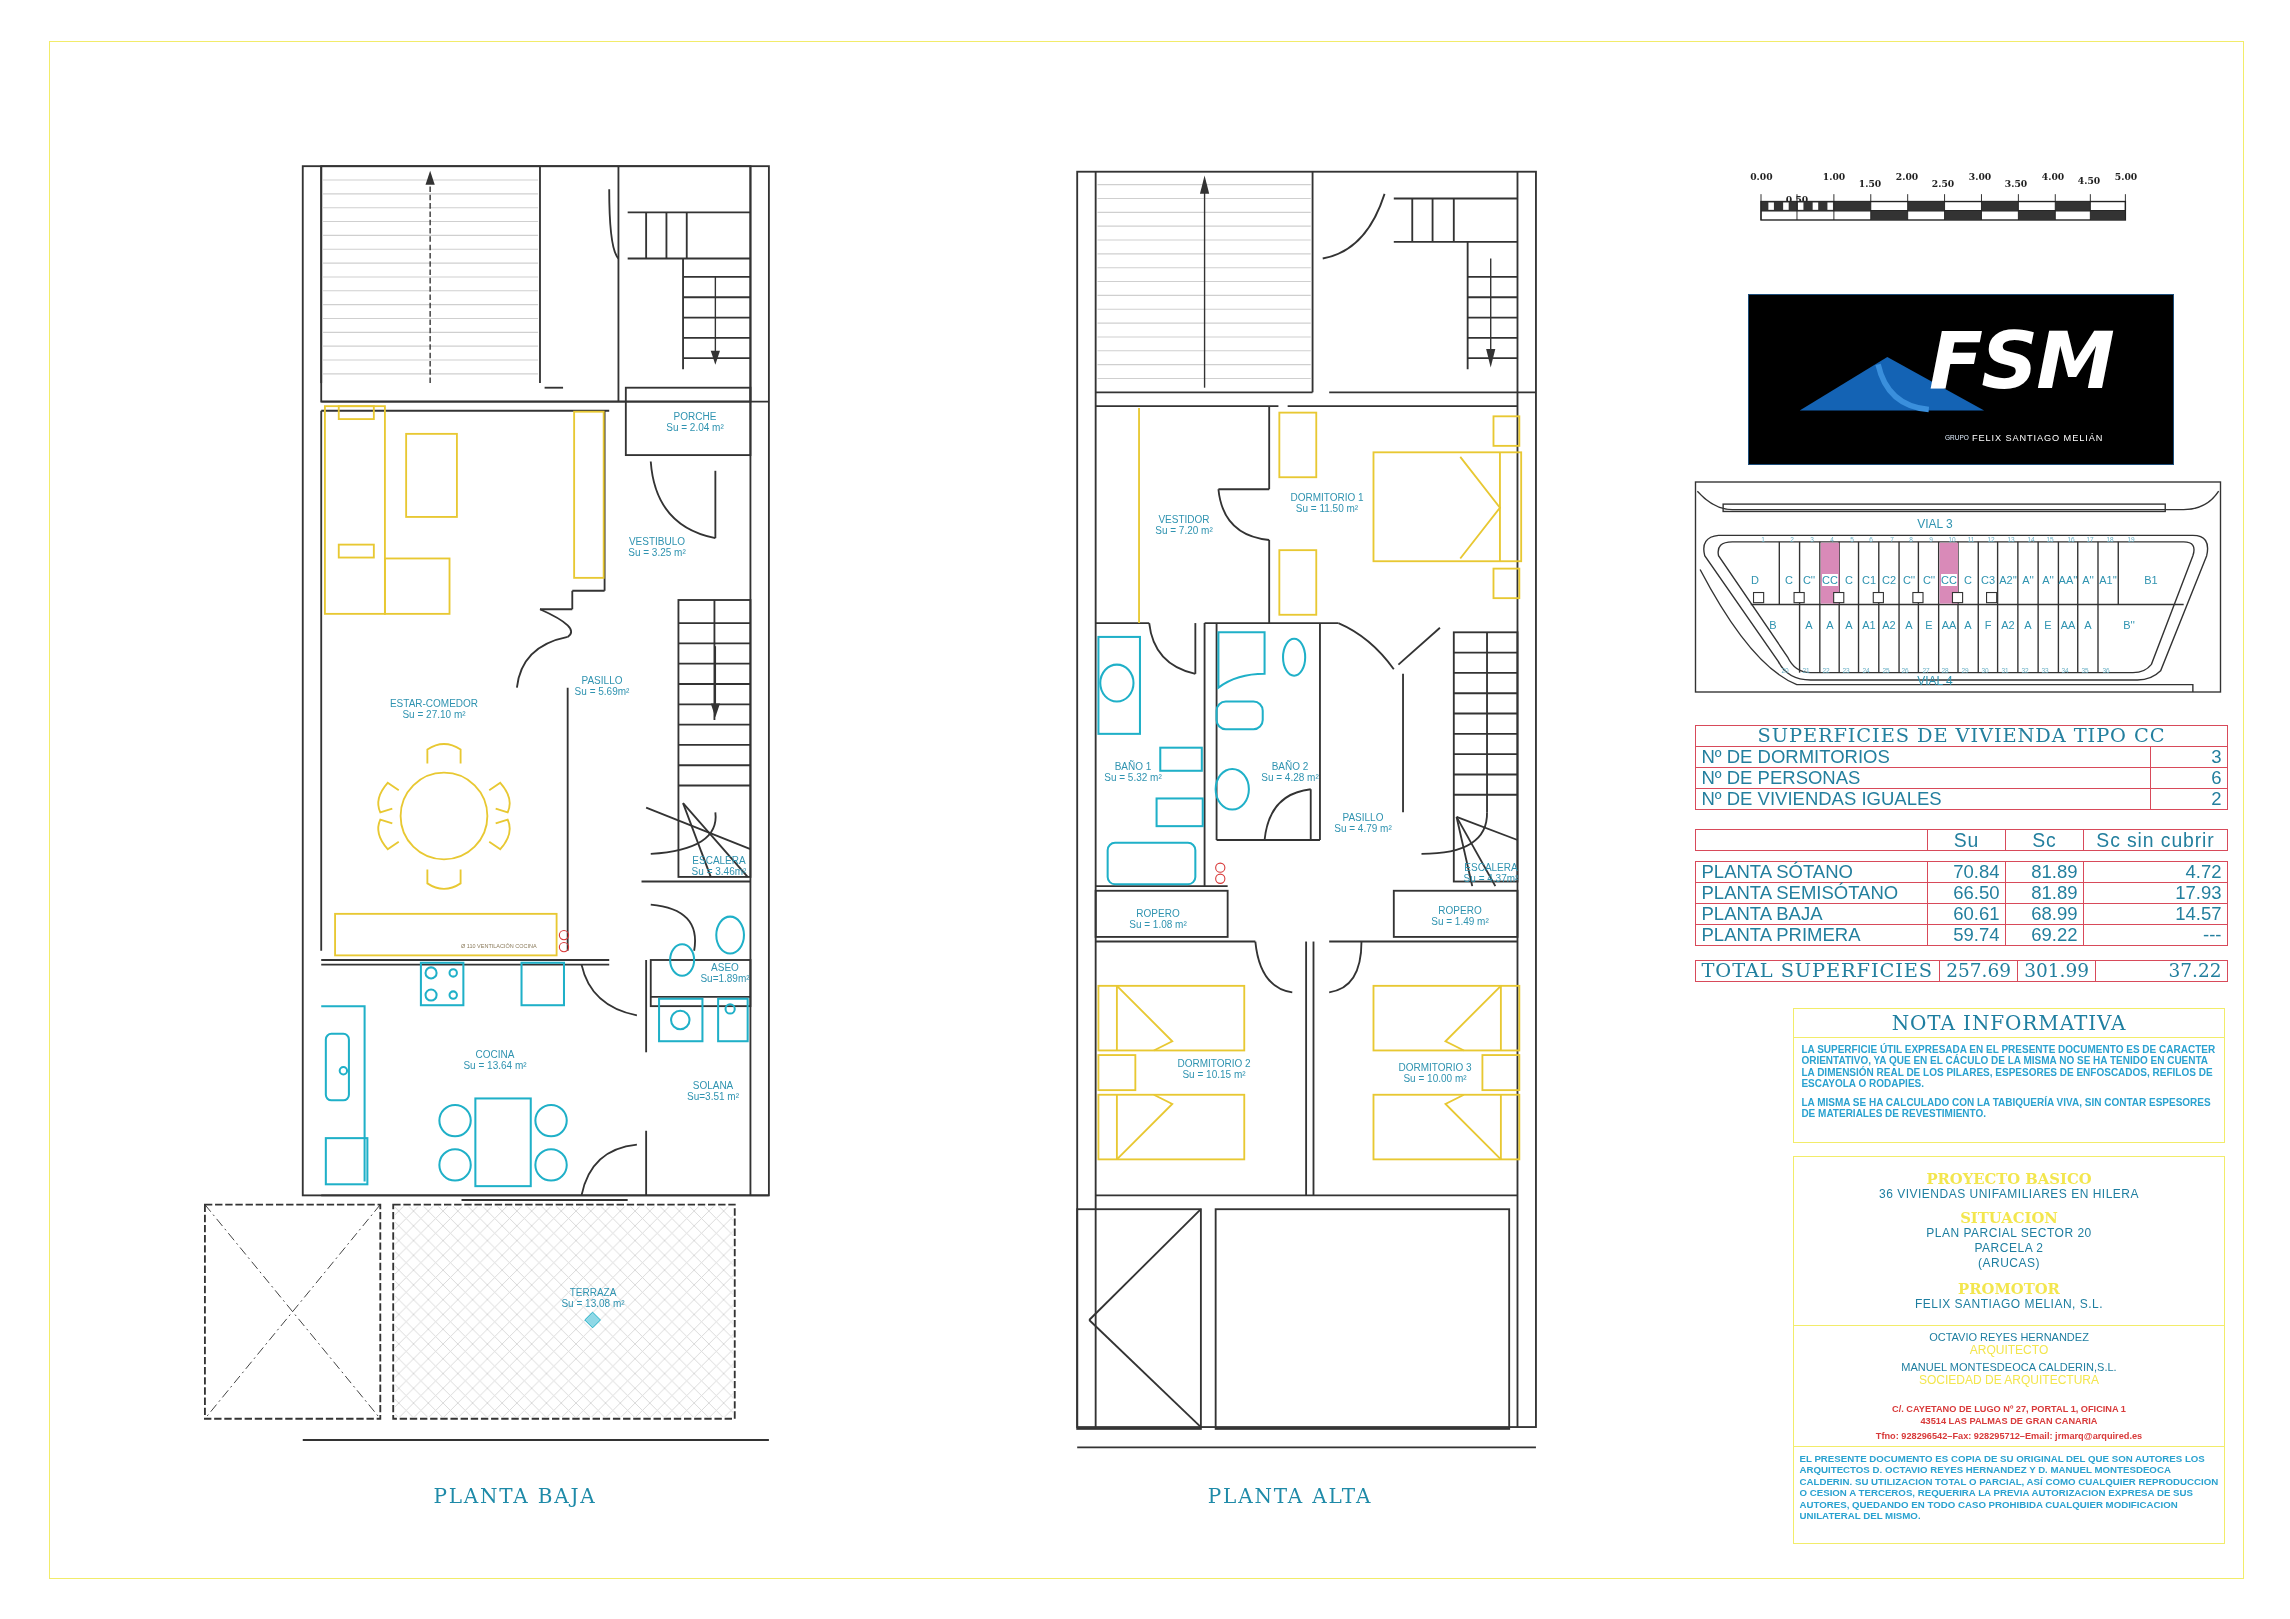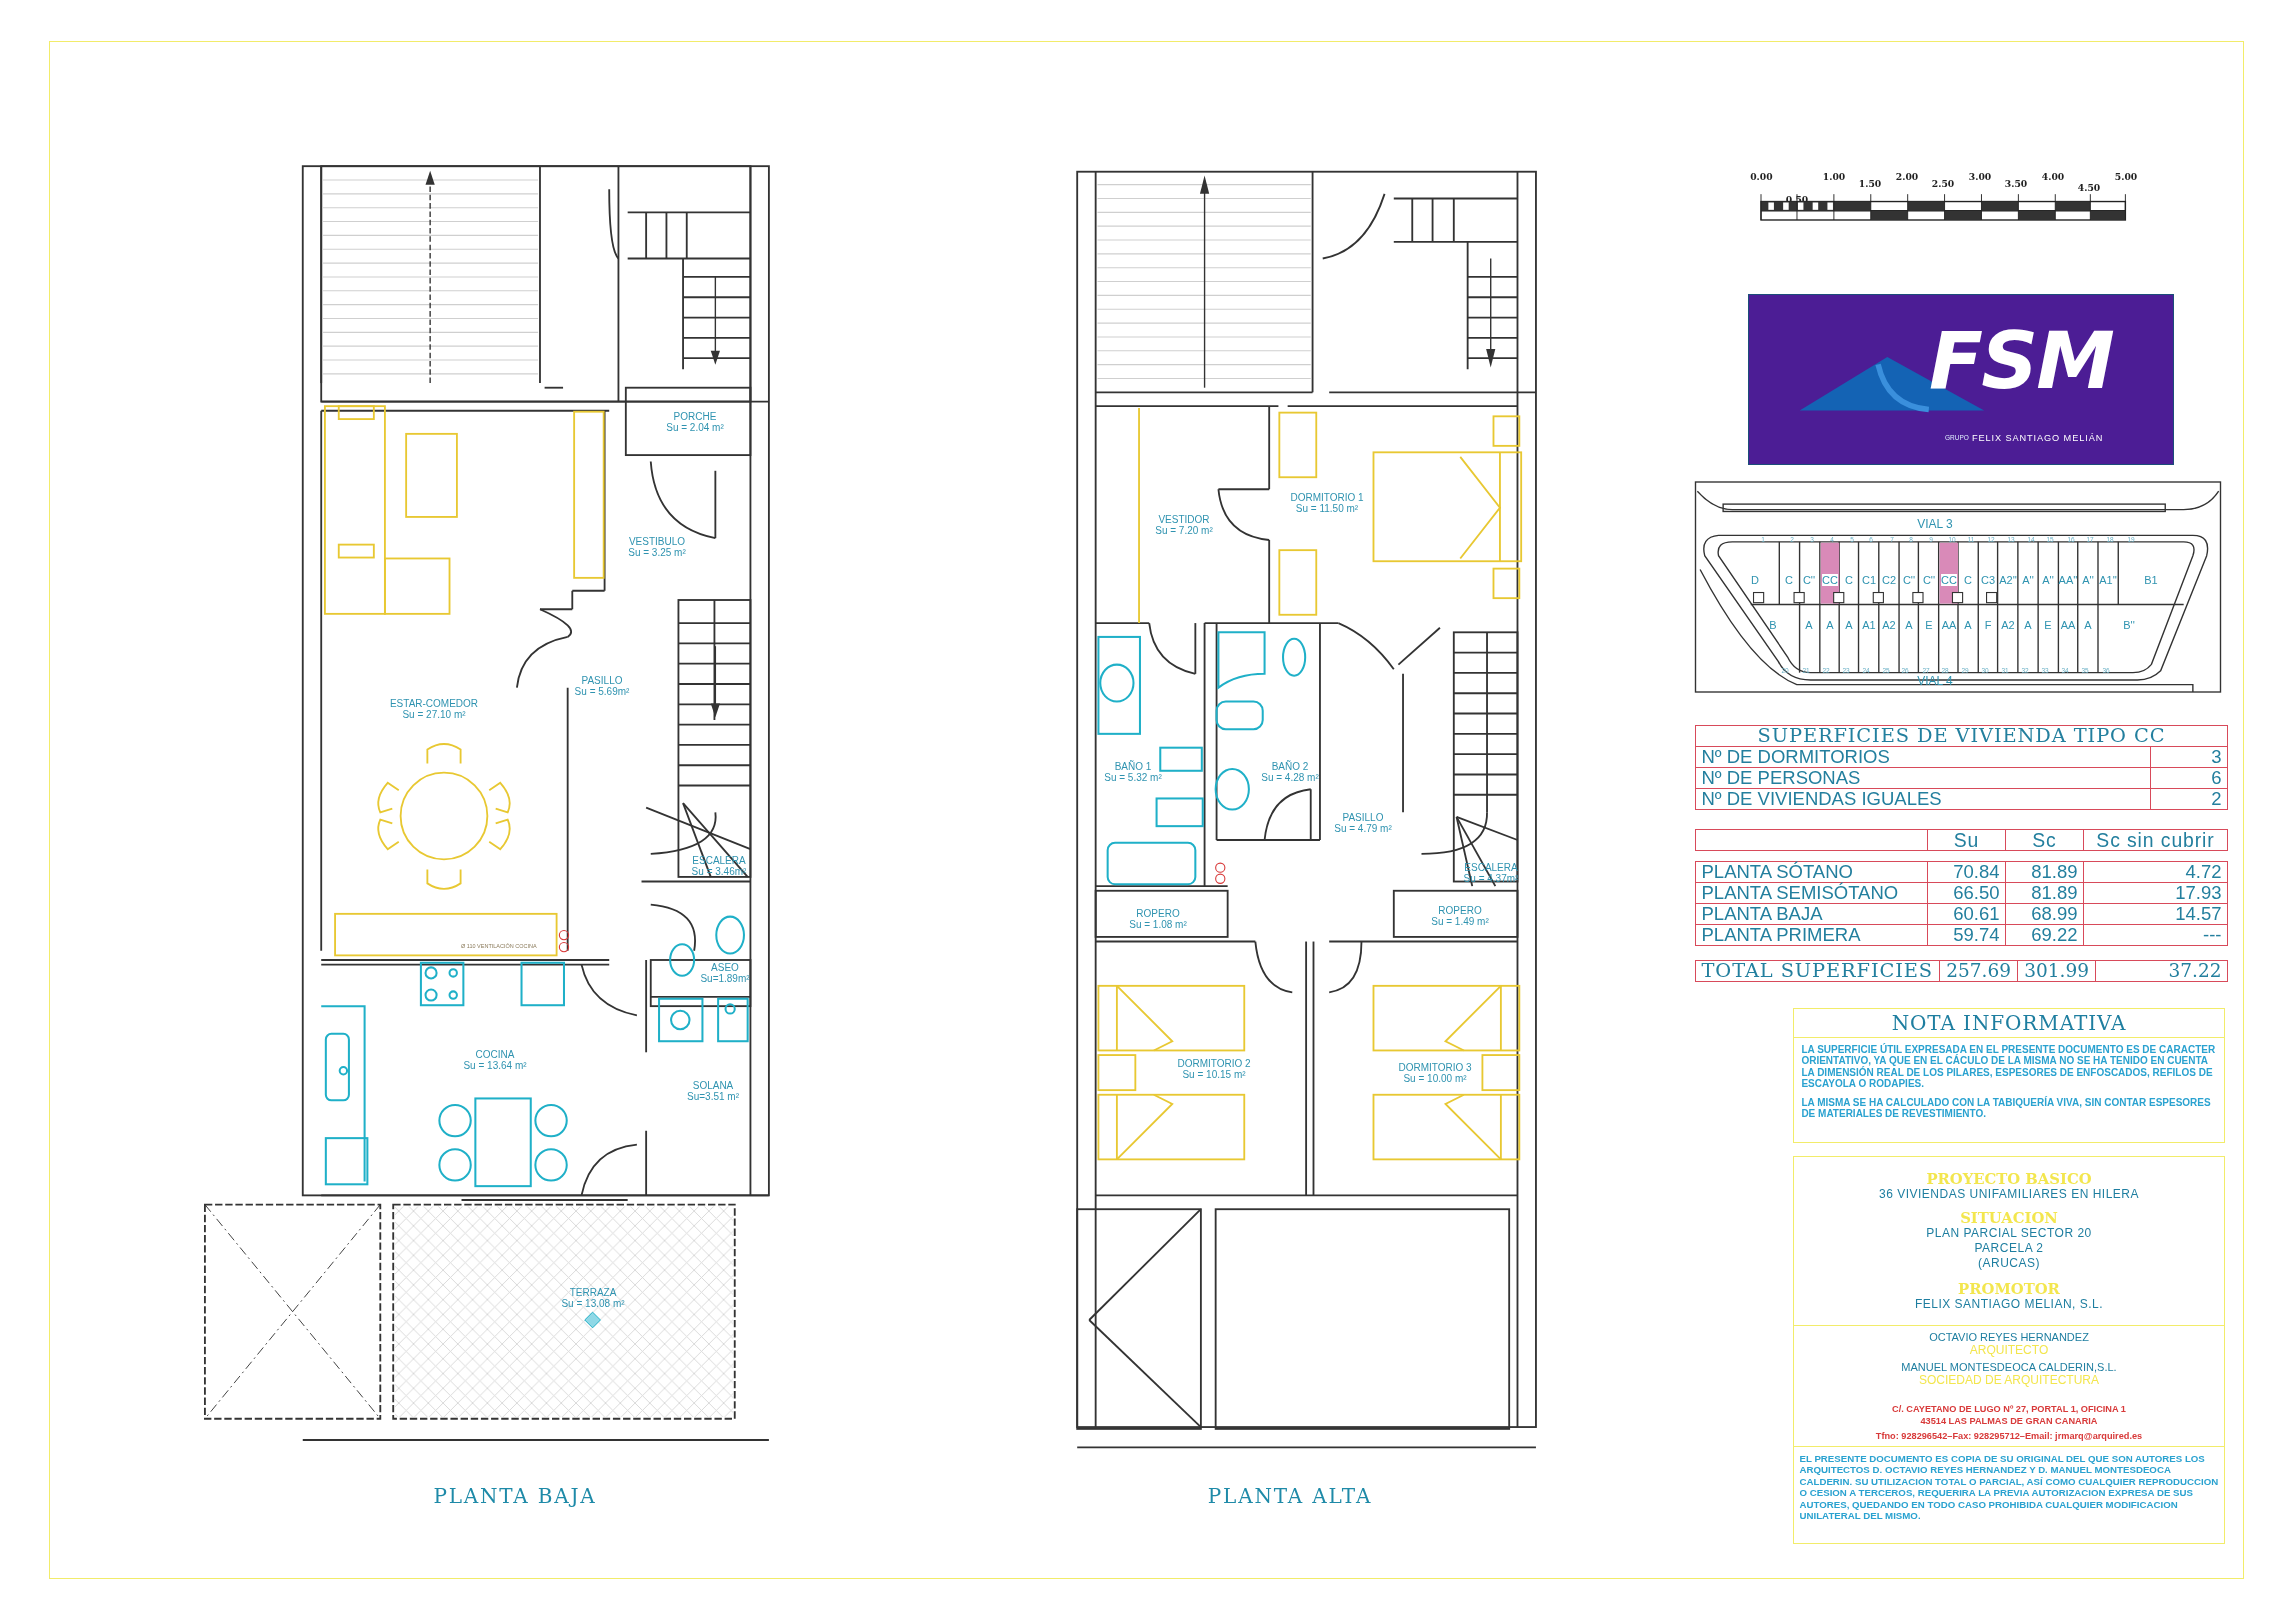--- a/index.html
+++ b/index.html
@@ -3,21 +3,21 @@
 <meta charset="utf-8">
 <style>
   html, body { margin:0; padding:0; background:#ffffff; }
   body { width:2291px; height:1620px; position:relative; overflow:hidden; font-family:"Liberation Sans", sans-serif; }
   .frame { position:absolute; left:49px; top:41px; width:2195px; height:1538px; border:1.8px solid #f2ec6a; box-sizing:border-box; }
   .abs { position:absolute; }
   svg { position:absolute; overflow:visible; }
   .room-label { position:absolute; color:#2f93b0; font-size:10px; text-align:center; line-height:11px; white-space:nowrap; transform:translateX(-50%); }
   .plan-title { position:absolute; color:#1e8aa8; font-family:"DejaVu Serif", serif; font-size:20px; letter-spacing:1.8px; transform:translateX(-50%); white-space:nowrap; }
   .scale-label { position:absolute; font-family:"DejaVu Serif", serif; font-size:9.2px; font-weight:bold; color:#222; transform:translateX(-50%); }
-  .logo { position:absolute; left:1748px; top:294px; width:426px; height:171px; background:#4c1d95; border:1.8px solid #1c4d7a; box-sizing:border-box; overflow:hidden; }
+  .logo { position:absolute; left:1748px; top:294px; width:426px; height:171px; background:#000000; border:1.8px solid #1c4d7a; box-sizing:border-box; overflow:hidden; }
   .logo-text { position:absolute; left:180px; top:20px; font-family:"DejaVu Sans", sans-serif; font-weight:bold; font-style:italic; font-size:79px; color:#ffffff; letter-spacing:-1.8px; }
   .logo-sub { position:absolute; left:223px; top:138px; font-size:9.2px; color:#ffffff; letter-spacing:0.9px; }
   .logo-grupo { position:absolute; left:196px; top:139px; font-size:6.5px; color:#e0efff; }
   .tbl { position:absolute; border-collapse:collapse; color:#237f9e; font-size:18.5px; }
   .tbl td { border:1.4px solid #d84a5a; padding:0 5.5px; height:20px; line-height:20px; white-space:nowrap; }
   .tbl .num { text-align:right; }
   .tbl .hdr { text-align:center; font-family:"DejaVu Serif", serif; font-size:19.4px; letter-spacing:0.9px; }
   .box-yellow { position:absolute; border:1.8px solid #f2ec6a; box-sizing:border-box; }
   .nota-title { font-family:"DejaVu Serif", serif; font-size:20px; color:#1e7ea0; text-align:center; letter-spacing:0.9px; }
   .small-cyan { color:#2aa2d0; font-size:10px; line-height:11.5px; font-weight:bold; }
@@ -420,21 +420,21 @@
 <div class="abs" style="left:1754px;top:171px;width:388px;height:55px;">
   <span class="scale-label" style="left:7.4px;top:0px;">0.00</span>
   <span class="scale-label" style="left:43px;top:23px;">0.50</span>
   <span class="scale-label" style="left:80px;top:0px;">1.00</span>
   <span class="scale-label" style="left:116px;top:7.4px;">1.50</span>
   <span class="scale-label" style="left:153px;top:0px;">2.00</span>
   <span class="scale-label" style="left:189px;top:7.4px;">2.50</span>
   <span class="scale-label" style="left:226px;top:0px;">3.00</span>
   <span class="scale-label" style="left:262px;top:7.4px;">3.50</span>
   <span class="scale-label" style="left:299px;top:0px;">4.00</span>
-  <span class="scale-label" style="left:335px;top:11px;">4.50</span>
+  <span class="scale-label" style="left:335px;top:4px;">4.50</span>
   <span class="scale-label" style="left:372px;top:0px;">5.00</span>
   <svg width="369" height="28" style="left:7.4px;top:23px;" viewBox="0 0 400 30">
     <g stroke="#222" stroke-width="1.5">
       <rect x="0" y="8" width="395" height="20" fill="#fff"></rect>
       <line x1="0" y1="18" x2="395" y2="18"></line>
     </g>
     <rect x="0" y="8" width="79" height="10" fill="#333"></rect>
     <rect x="8" y="9" width="6" height="8" fill="#fff"></rect>
       <rect x="24" y="9" width="6" height="8" fill="#fff"></rect>
     <rect x="40" y="9" width="6" height="8" fill="#fff"></rect>

